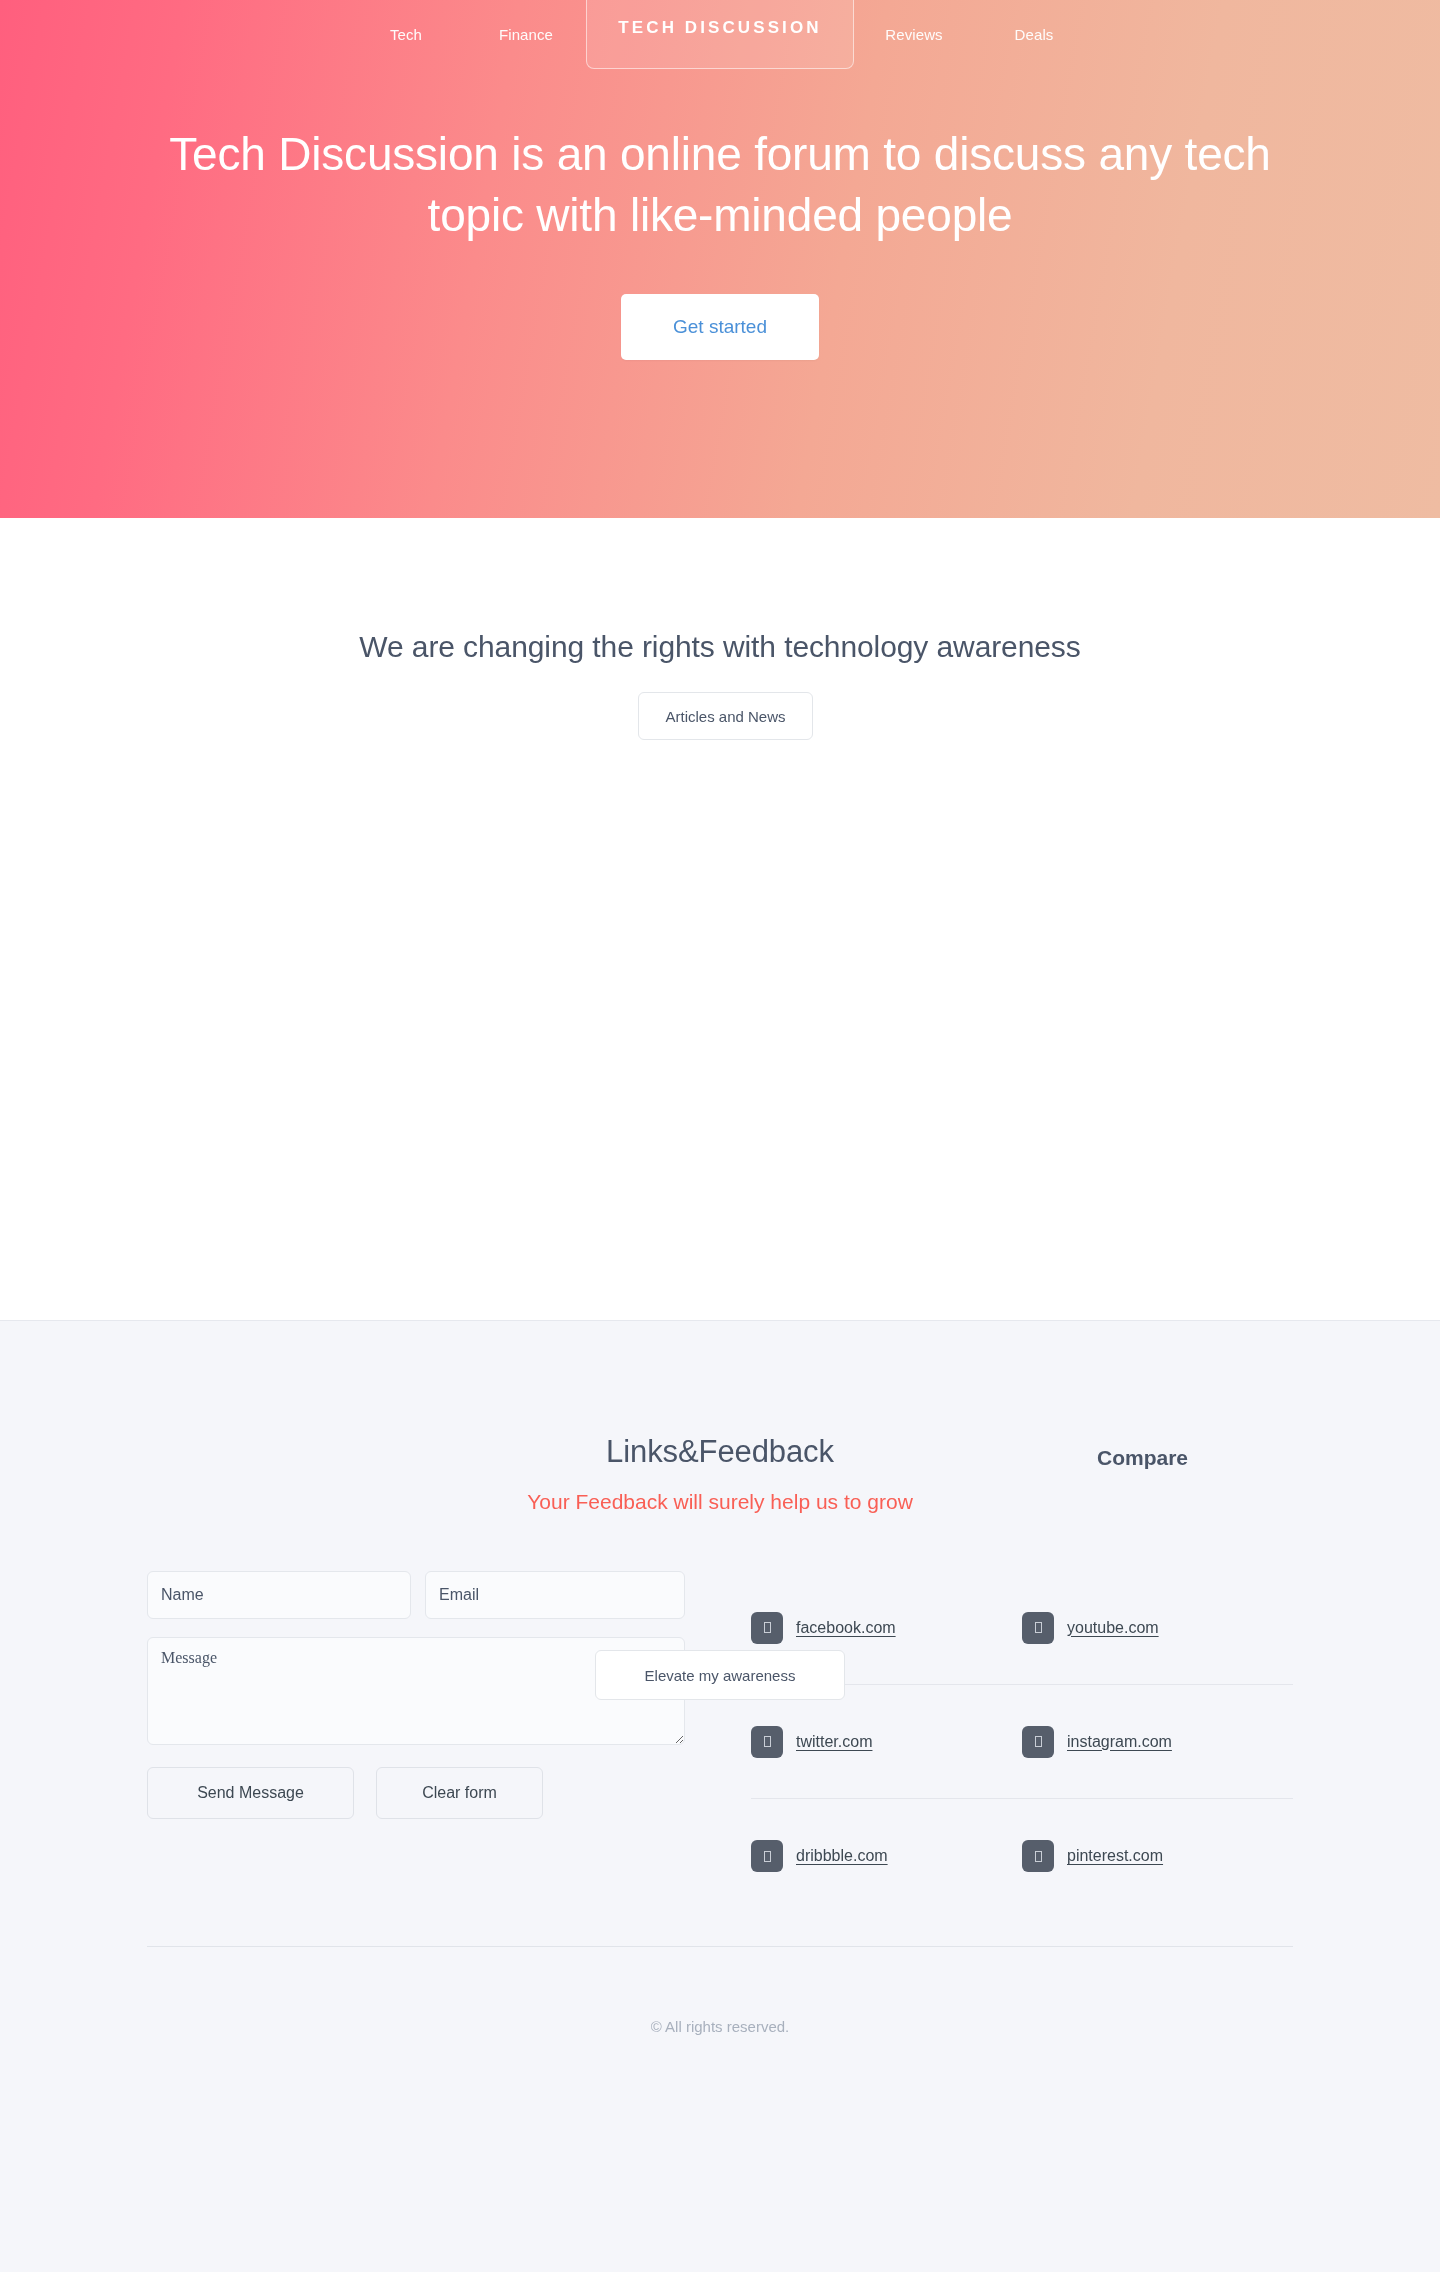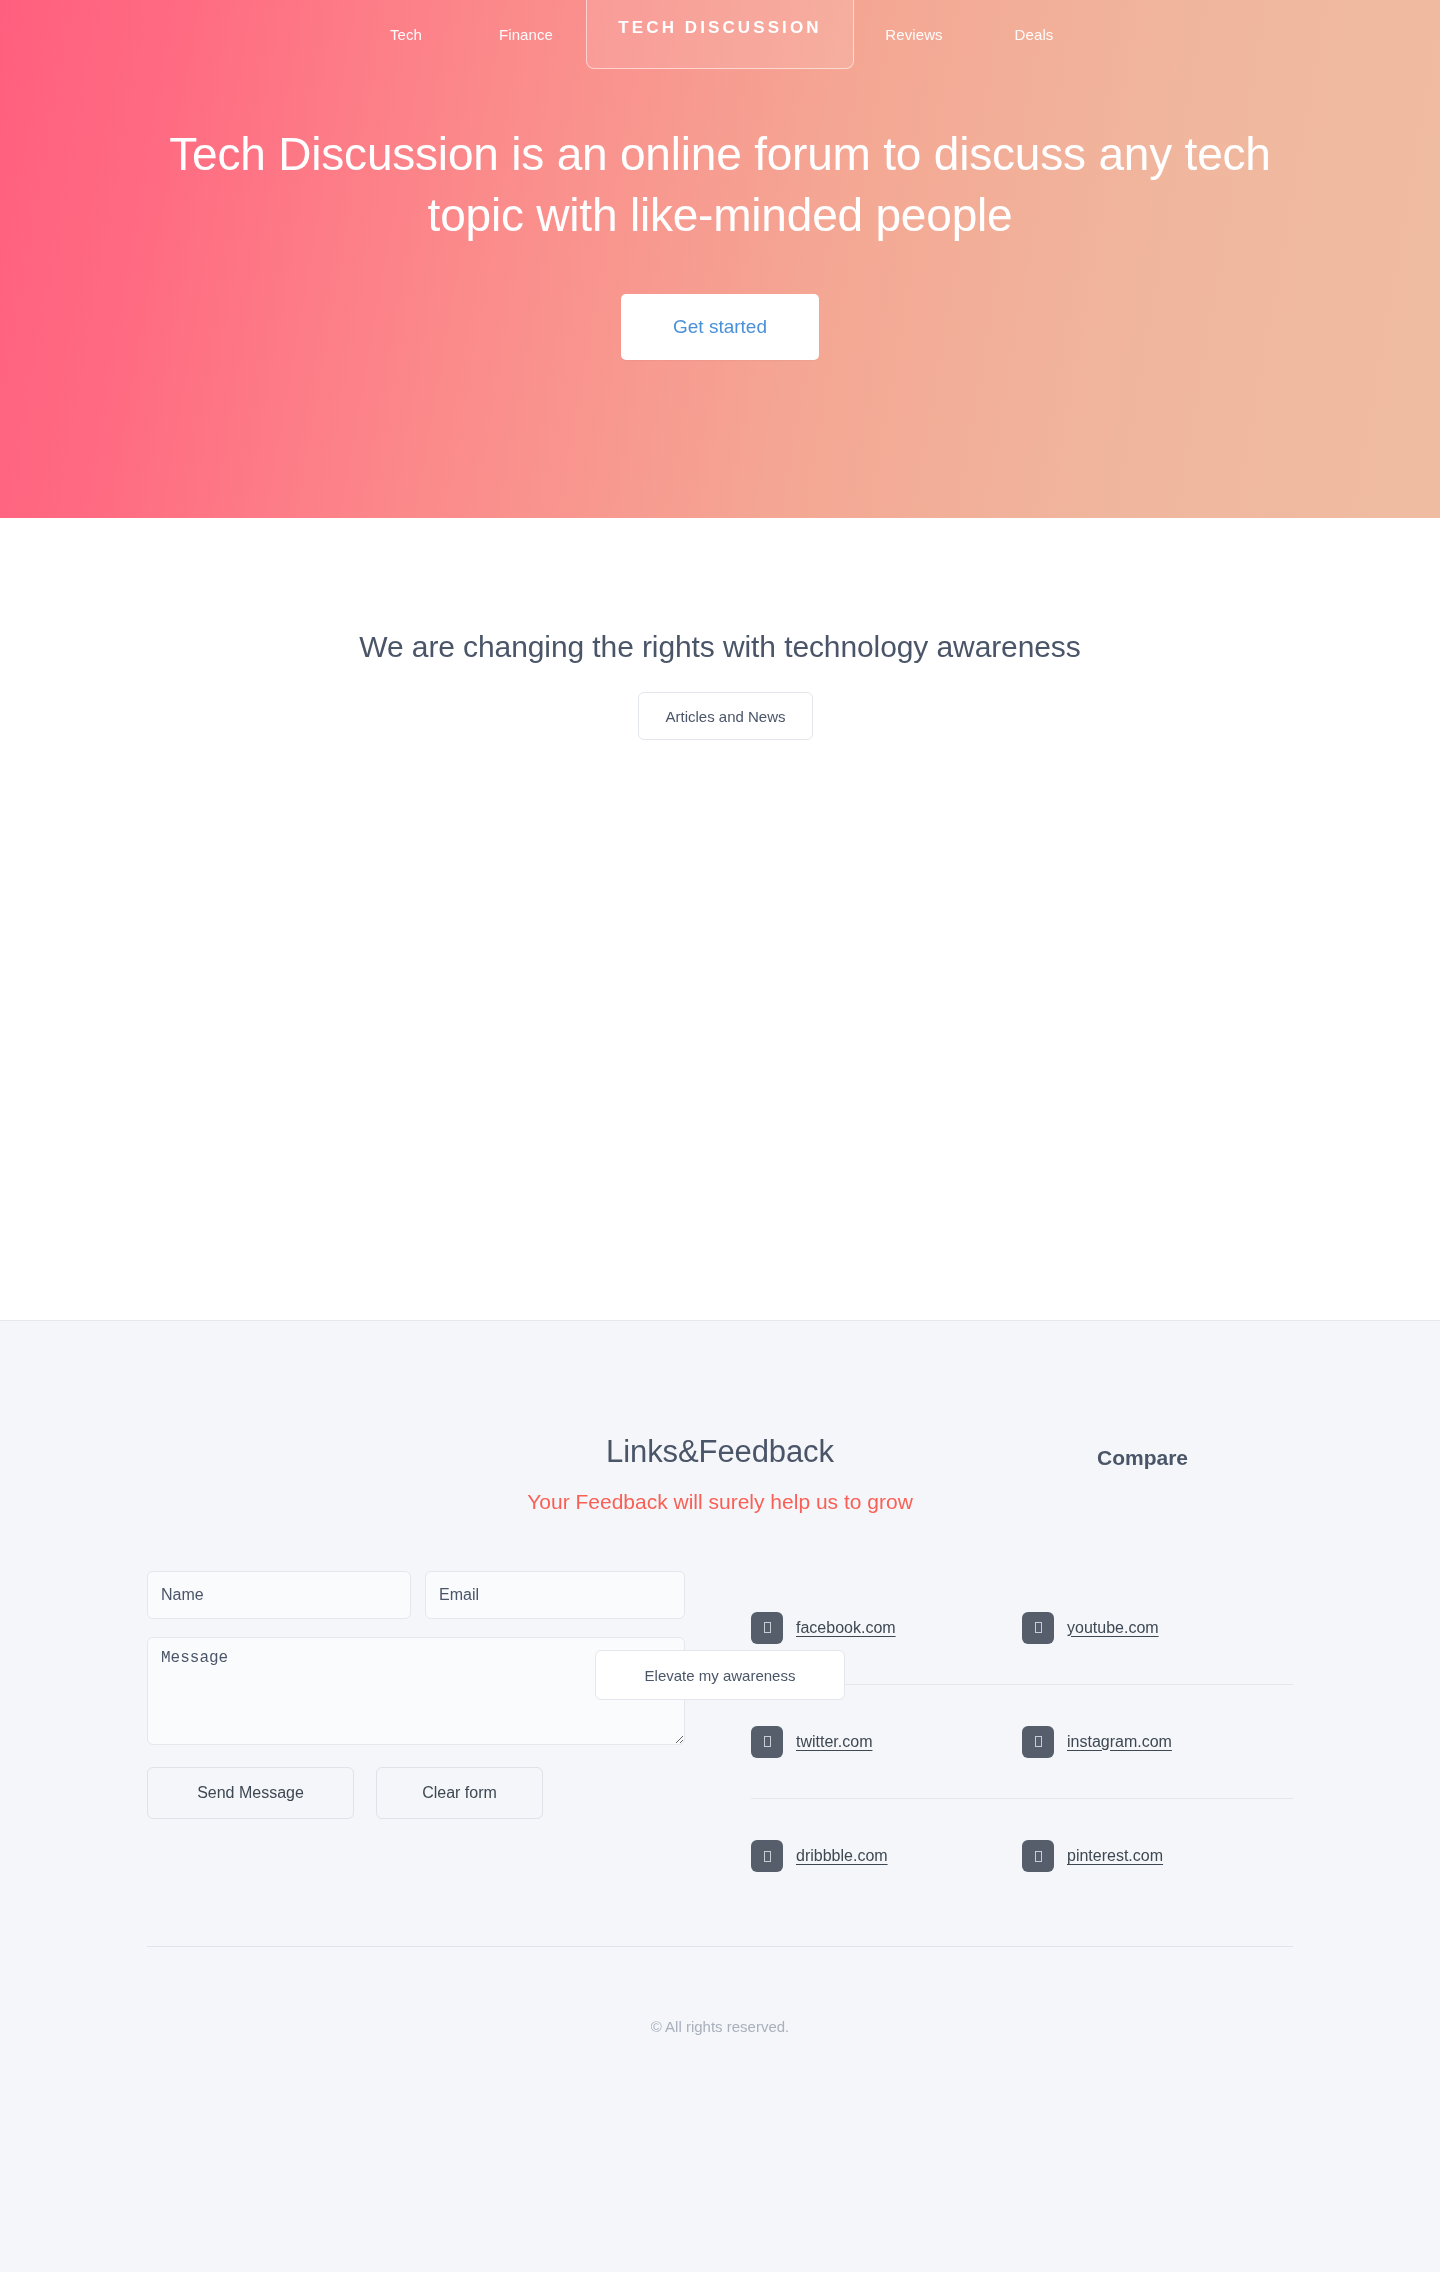--- a/index.html
+++ b/index.html
@@ -229,21 +229,21 @@
   .ta {
     margin-top: 18px;
     display: block;
     width: 538px;
     height: 108px;
     background: #fafbfd;
     border: 1px solid #e4e7ec;
     border-radius: 6px;
     color: #4a5568;
     font-size: 16px;
-    font-family: Liberation Mono, monospace;
+    font-family: Liberation Serif, serif;
     padding: 11px 13px;
     resize: vertical;
     outline: none;
   }
   .ta::placeholder { color: #4a5568; opacity: 1; }
 
   .btn-row {
     margin-top: 22px;
     display: flex;
     gap: 22px;

